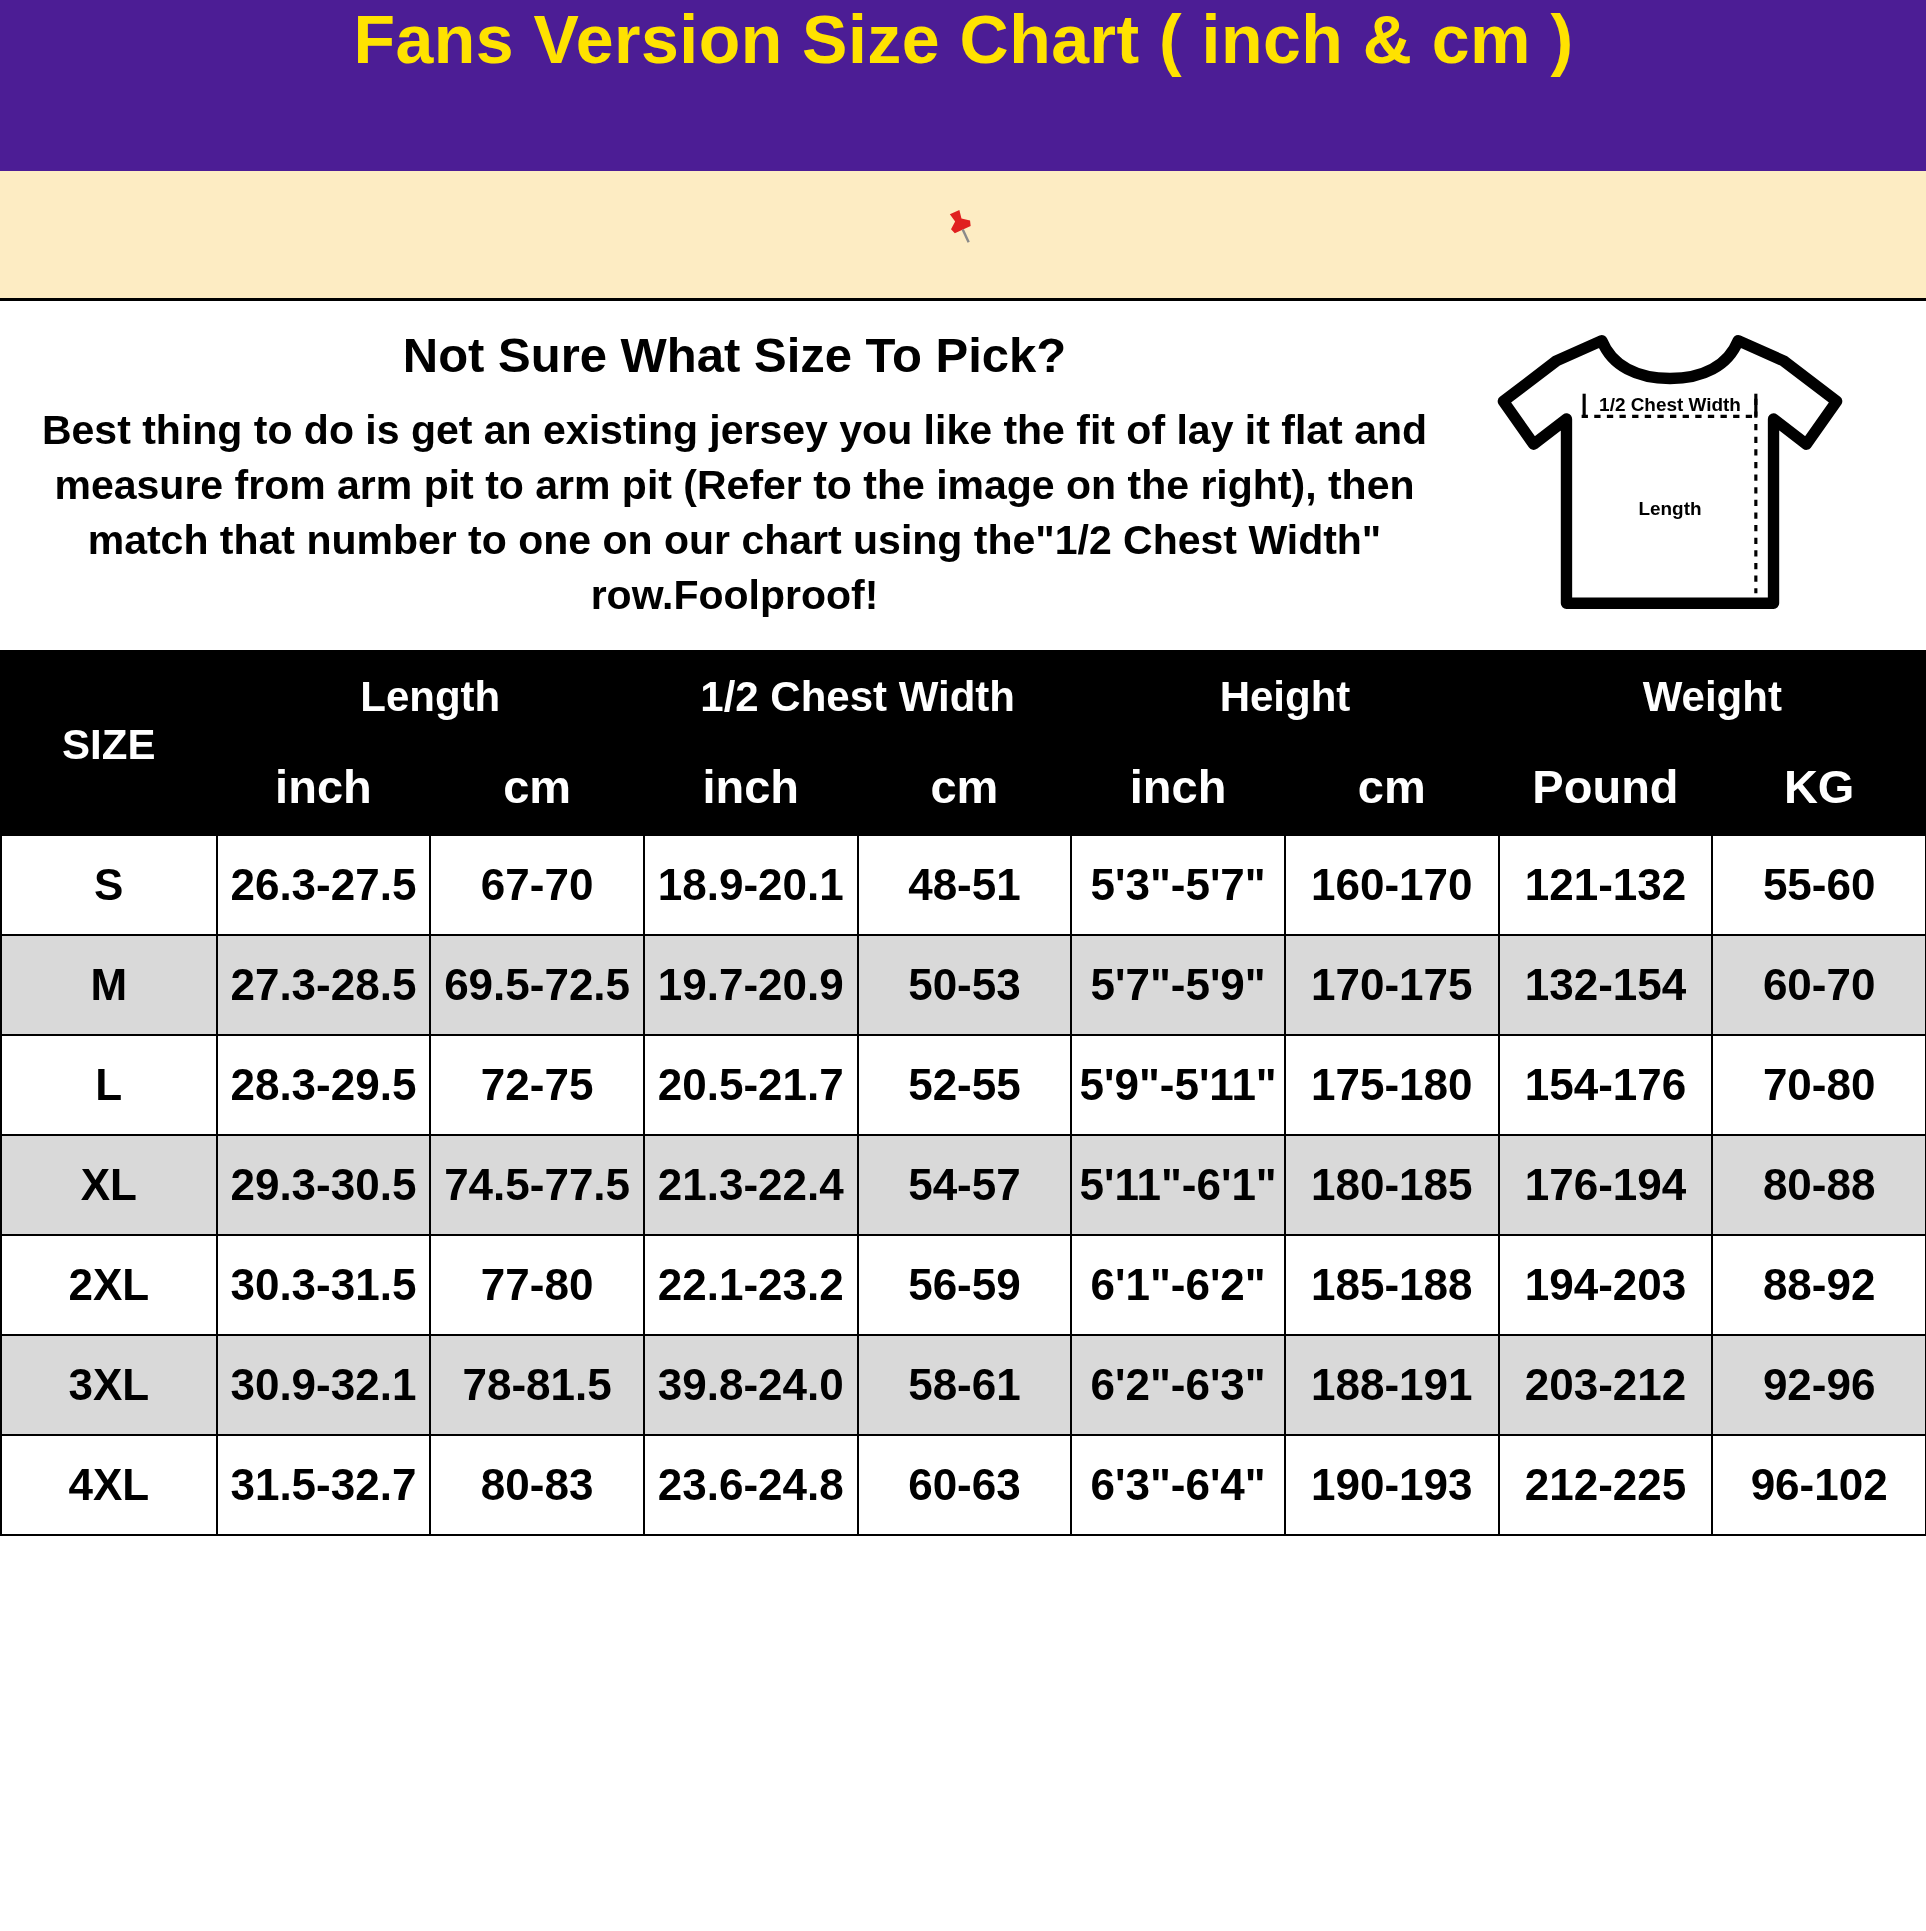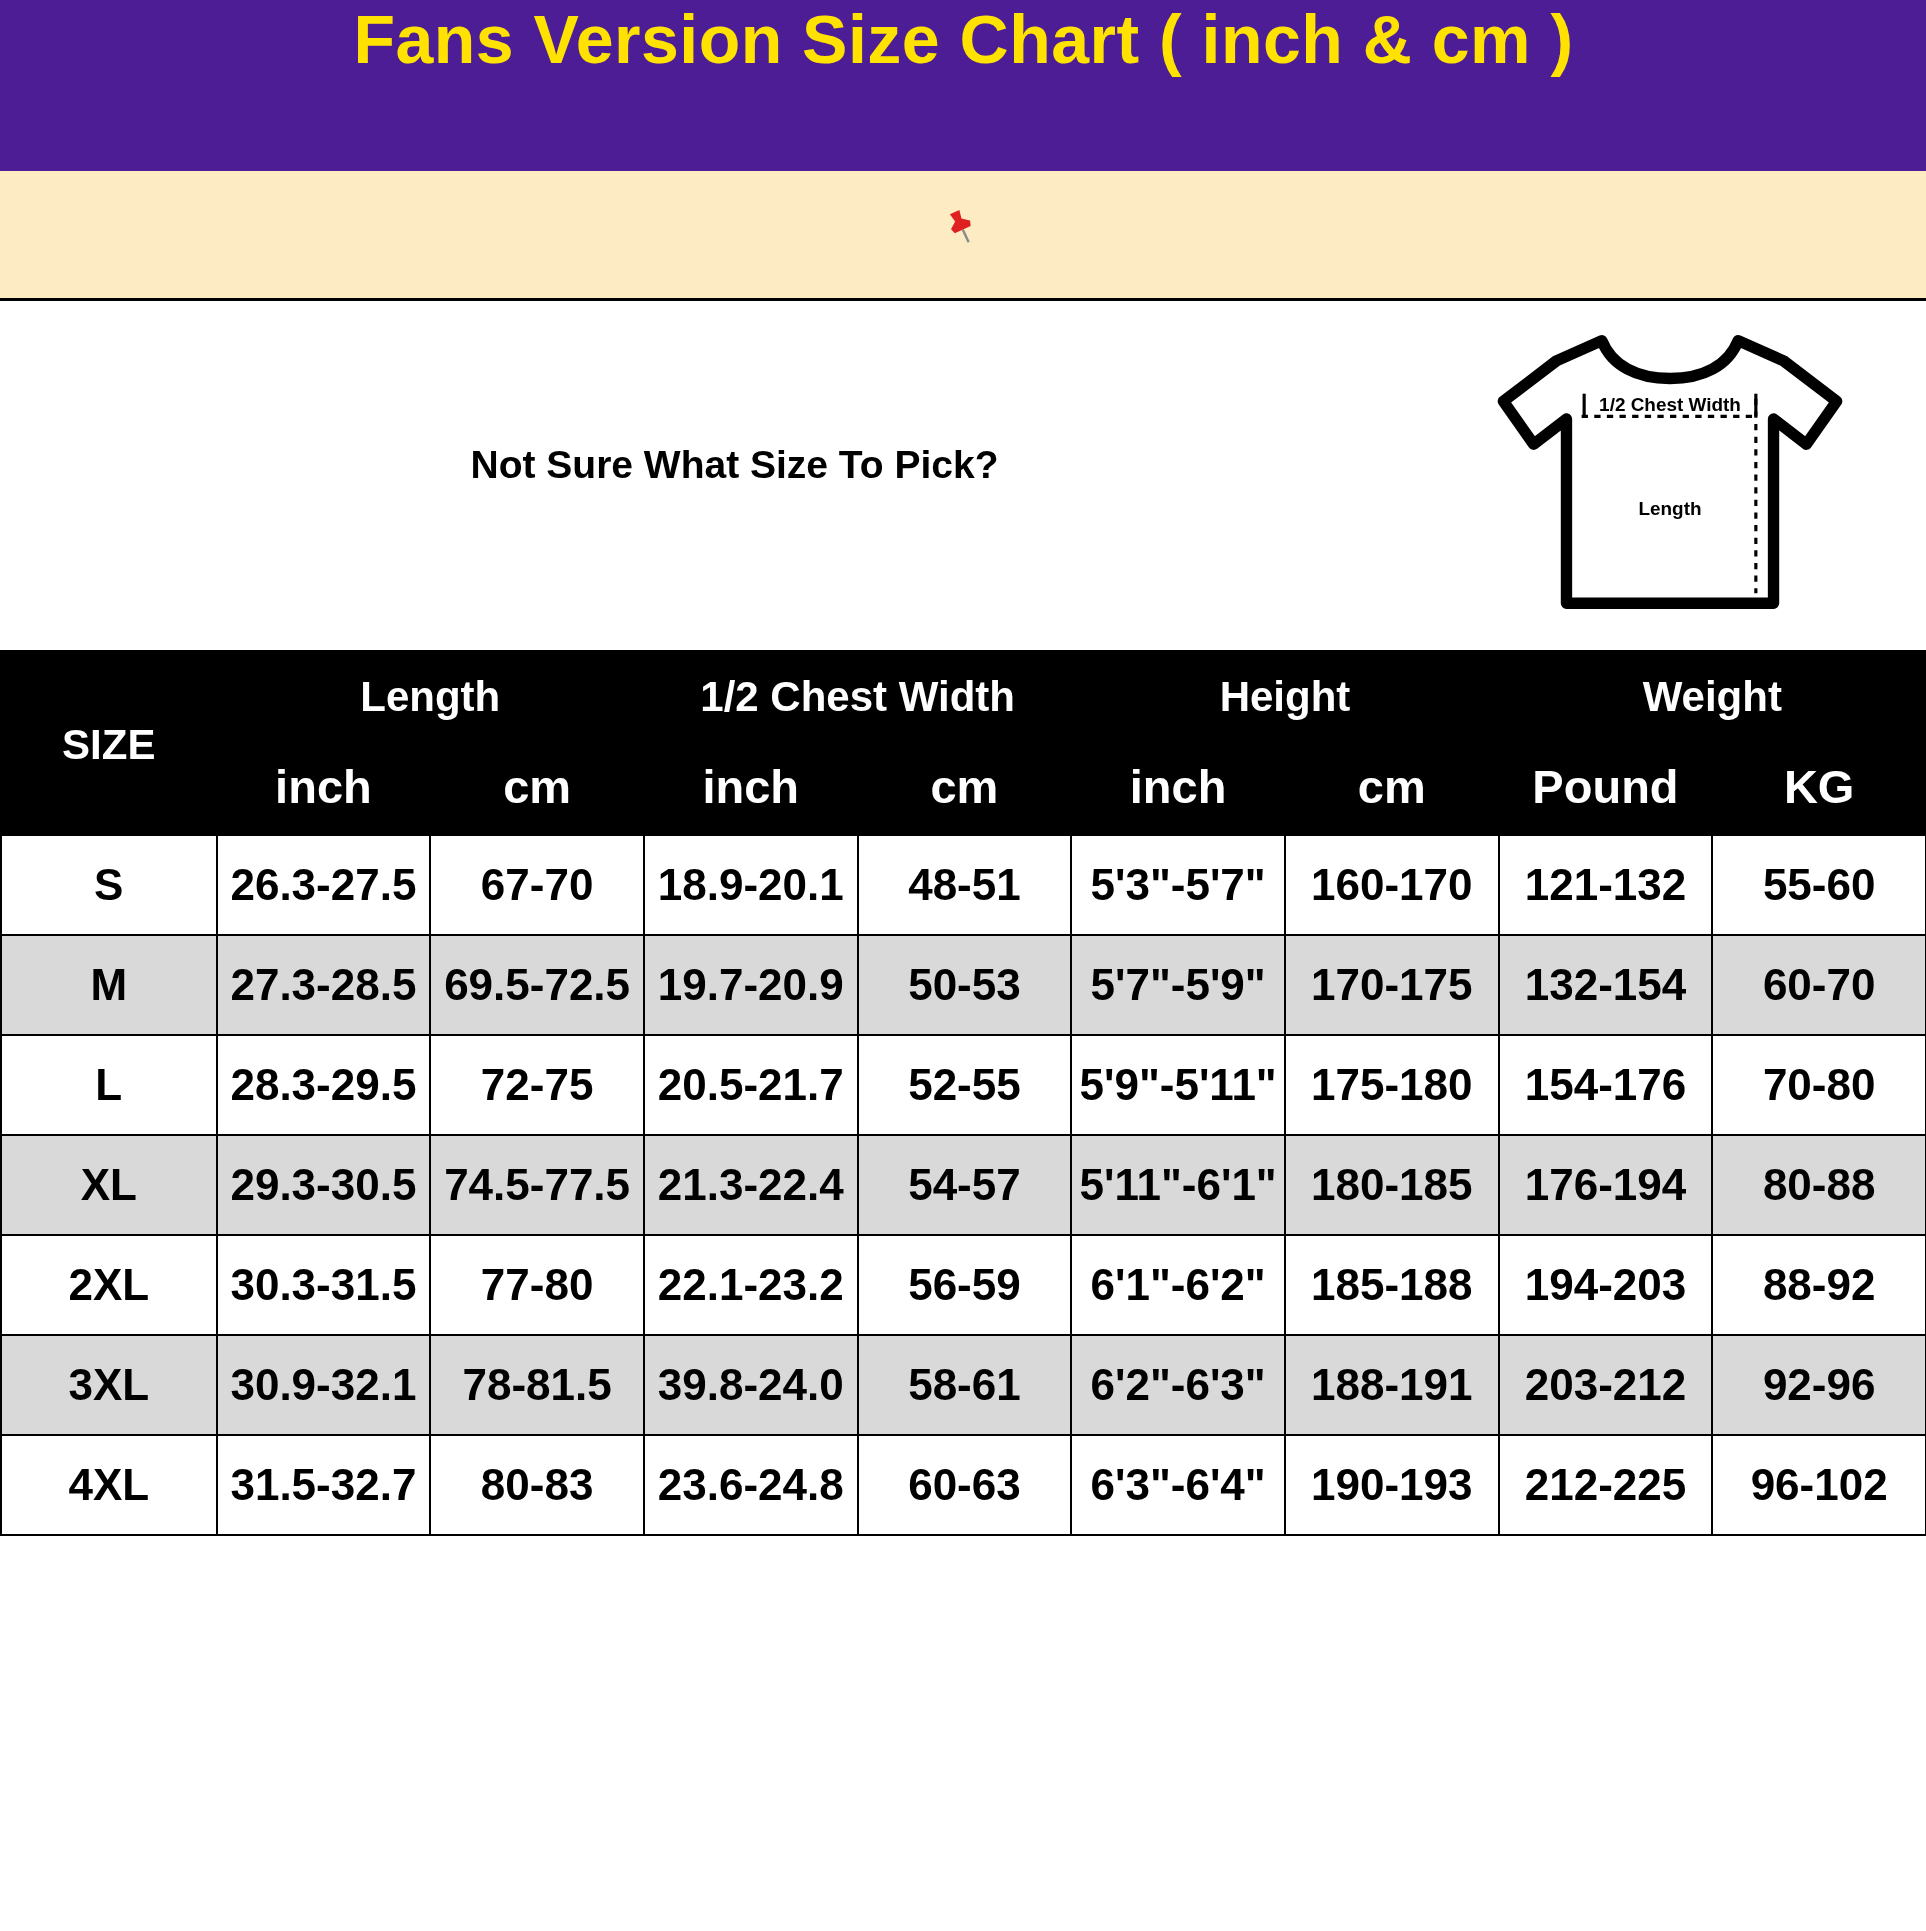--- a/index.html
+++ b/index.html
@@ -71,21 +71,21 @@
     padding: 22px 0 24px 0;
     border-bottom: 4.6px solid #000;
     min-height: 349px;
   }
   .help-text {
     flex: 1;
     text-align: center;
     padding-left: 20px;
   }
   .help-text .h-title {
-    font-size: 39px;
+    font-size: 49px;
     font-weight: bold;
     color: #000;
     margin-bottom: 20px;
   }
   .help-text .h-body {
     font-size: 41px;
     font-weight: bold;
     color: #000;
     line-height: 1.34;
   }
@@ -156,20 +156,21 @@
             <rect x="11.3" y="13" width="1.4" height="8" fill="#8a8a8a"></rect>
           </g>
         </svg>
       </span>
     </div>
   </div>
 
   <div class="help-section">
     <div class="help-text">
       <div class="h-title">Not Sure What Size To Pick?</div>
+      <div class="h-body">Best thing to do is get an existing jersey you like the fit of lay it flat and measure from arm pit to arm pit (Refer to the image on the right), then match that number to one on our chart using the"1/2 Chest Width" row.Foolproof!</div>
     </div>
     <div class="shirt-wrap">
       <svg width="386" height="303" viewBox="0 0 300 240">
         <path d="M96 14 L60 30 L18 62 L42 96 L68 76 L68 222 L232 222 L232 76 L258 96 L282 62 L240 30 L204 14
                  C196 34 176 44 150 44 C124 44 104 34 96 14 Z" fill="#ffffff" stroke="#000000" stroke-width="9" stroke-linejoin="round"></path>
         <line x1="80" y1="74" x2="220" y2="74" stroke="#000" stroke-width="2.5" stroke-dasharray="5,5"></line>
         <line x1="82" y1="74" x2="82" y2="56" stroke="#000" stroke-width="2.5"></line>
         <line x1="218" y1="74" x2="218" y2="56" stroke="#000" stroke-width="2.5"></line>
         <text x="150" y="70" font-family="Liberation Sans, sans-serif" font-size="15" font-weight="bold" text-anchor="middle" fill="#000">1/2 Chest Width</text>
         <line x1="218" y1="60" x2="218" y2="214" stroke="#000" stroke-width="2.5" stroke-dasharray="5,5"></line>

